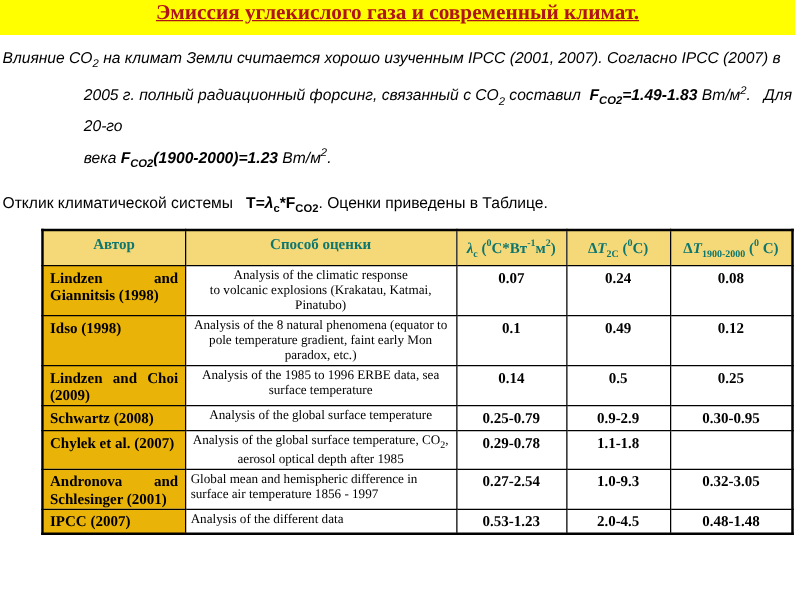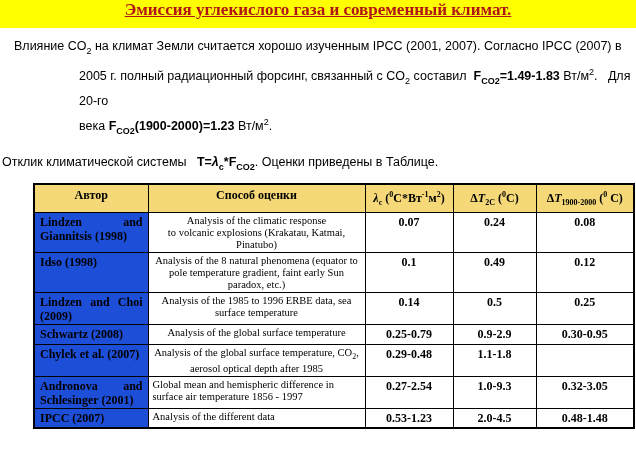--- a/index.html
+++ b/index.html
@@ -1,36 +1,36 @@
 <!DOCTYPE html>
 <html><head>
 <meta charset="utf-8">
 <style>
   * { margin:0; padding:0; box-sizing:border-box; }
   html,body { width:636px; height:471px; background:#fff; overflow:hidden;
               font-family:"Liberation Sans", sans-serif; color:#000; }
   .title-band { background:#FFFF00; height:28px; display:flex; align-items:flex-start; justify-content:center; }
   .title-band .title { font-family:"Liberation Serif", serif; font-weight:bold; font-size:17px;
                        color:#B01414; text-decoration:underline; }
-  .intro { margin:8px 2px 0 14px; font-size:12.5px; line-height:21px;
-           padding-left:65px; text-indent:-65px; }
+  .intro { margin:8px 2px 0 2px; font-size:12.5px; line-height:21px;
+           padding-left:65px; text-indent:-65px;font-style:italic; }
   .intro sub, .resp sub { font-size:9px; }
   .intro sup, .resp sup { font-size:9px; }
   .resp { margin:10px 2px 0 2px; font-size:12.5px; line-height:20px; }
   table { border-collapse:collapse; margin:7px 0 0 33px; width:600px;
           border:2px solid #000; table-layout:fixed; }
   th, td { border:1px solid #000; vertical-align:top; overflow:hidden; }
-  th { background:#F5D878; color:#000000; font-family:"Liberation Serif", serif;
+  th { background:#F5D878; color:#0f766e; font-family:"Liberation Serif", serif;
        font-weight:bold; font-size:12px; line-height:14px; text-align:center; padding:3px 2px 1px 2px; }
   col.c-author { width:114px; }
   col.c-method { width:217px; }
   col.c-lambda { width:88px; }
   col.c-dt2c   { width:83px; }
   col.c-dt19   { width:98px; }
-  td.author { background:#1d4ed8; font-family:"Liberation Serif", serif; font-weight:bold;
+  td.author { background:#eab308; font-family:"Liberation Serif", serif; font-weight:bold;
               font-size:12px; line-height:14px; text-align:justify; padding:2px 5px 1px 5px; }
   td.method { font-family:"Liberation Serif", serif; font-size:10.5px; line-height:12px;
               text-align:center; padding:2px 4px 1px 4px;margin-left:24px; }
   td.method.left { text-align:left; }
   td.method sub, td.method sup, th sub, th sup { font-size:8px; }
   td.val { font-family:"Liberation Serif", serif; font-weight:bold; font-size:12px;
            line-height:14px; text-align:center; padding:2px 2px 1px 2px; }
   tr.h28{height:28px;} tr.h38{height:38px;} tr.h32{height:32px;} tr.h20{height:20px;}
   tr.h31{height:31px;padding-left:13px;} tr.h40{height:40px;}
 </style>
@@ -64,21 +64,21 @@
   <tbody>
     <tr class="h38">
       <td class="author">Lindzen and Giannitsis (1998)</td>
       <td class="method">Analysis of the climatic response<br>to volcanic explosions (Krakatau, Katmai, Pinatubo)</td>
       <td class="val">0.07</td>
       <td class="val">0.24</td>
       <td class="val">0.08</td>
     </tr>
     <tr class="h38">
       <td class="author">Idso (1998)</td>
-      <td class="method">Analysis of the 8 natural phenomena (equator to pole temperature gradient, faint early Sun paradox, etc.)</td>
+      <td class="method">Analysis of the 8 natural phenomena (equator to pole temperature gradient, faint early Mon paradox, etc.)</td>
       <td class="val">0.1</td>
       <td class="val">0.49</td>
       <td class="val">0.12</td>
     </tr>
     <tr class="h32">
       <td class="author">Lindzen and Choi (2009)</td>
       <td class="method">Analysis of the 1985 to 1996 ERBE data, sea surface temperature</td>
       <td class="val">0.14</td>
       <td class="val">0.5</td>
       <td class="val">0.25</td>
@@ -86,21 +86,21 @@
     <tr class="h20">
       <td class="author">Schwartz (2008)</td>
       <td class="method">Analysis of the global surface temperature</td>
       <td class="val">0.25-0.79</td>
       <td class="val">0.9-2.9</td>
       <td class="val">0.30-0.95</td>
     </tr>
     <tr class="h31">
       <td class="author">Chylek et al. (2007)</td>
       <td class="method">Analysis of the global surface temperature, CO<sub>2</sub>, aerosol optical depth after 1985</td>
-      <td class="val">0.29-0.48</td>
+      <td class="val">0.29-0.78</td>
       <td class="val">1.1-1.8</td>
       <td class="val"></td>
     </tr>
     <tr class="h31">
       <td class="author">Andronova and Schlesinger (2001)</td>
       <td class="method left">Global mean and hemispheric difference in surface air temperature 1856 - 1997</td>
       <td class="val">0.27-2.54</td>
       <td class="val">1.0-9.3</td>
       <td class="val">0.32-3.05</td>
     </tr>

